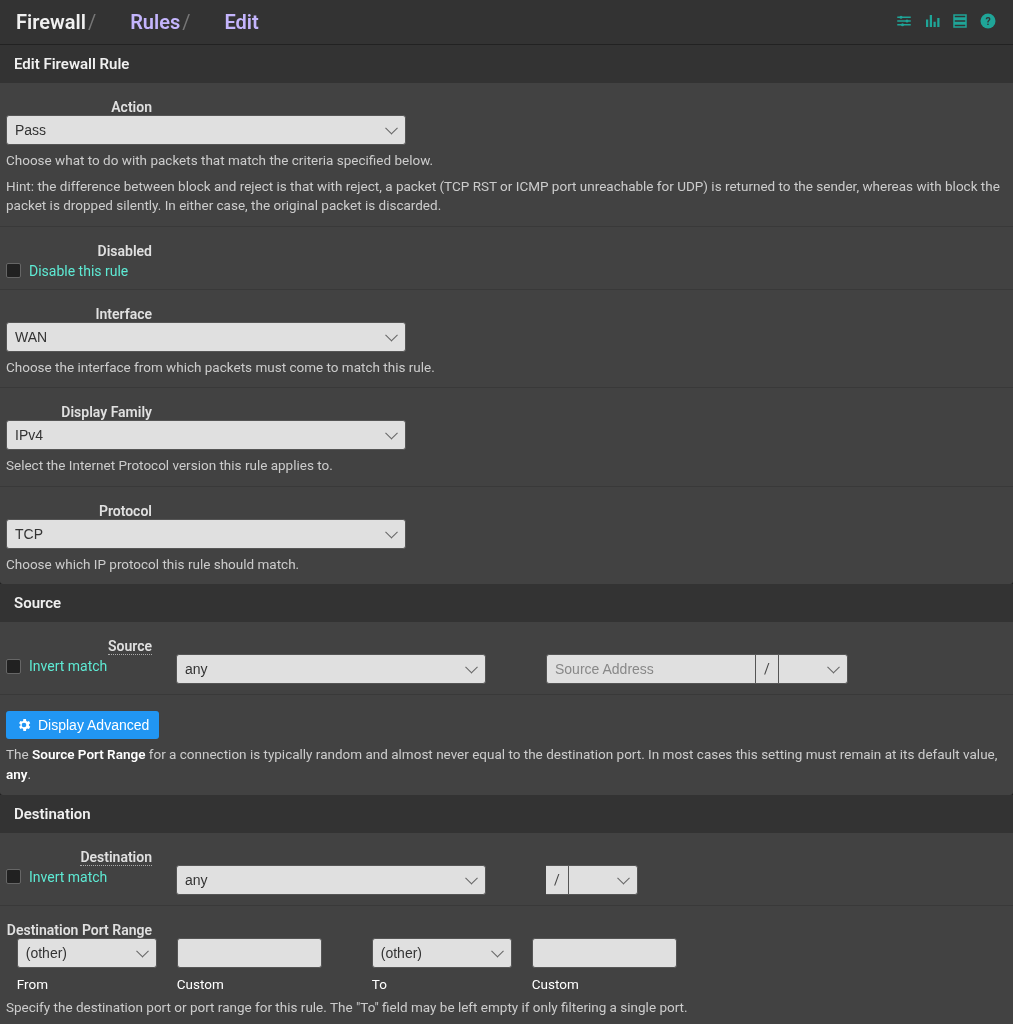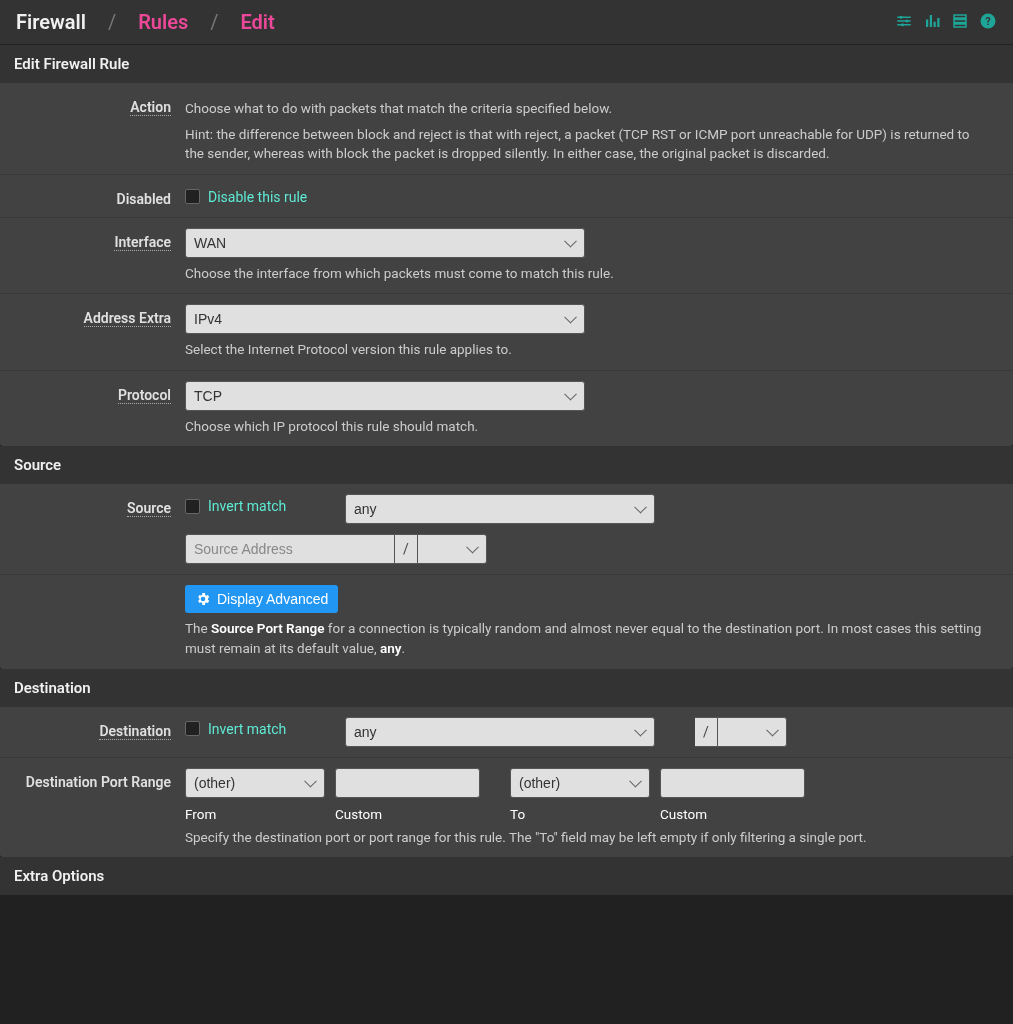--- a/index.html
+++ b/index.html
@@ -17,46 +17,47 @@
     display: flex;
     justify-content: space-between;
     align-items: center;
     border-bottom: 1px solid #222;
   }
   .breadcrumb {
     font-size: 20px;
     font-weight: 600;
     display: flex;
     align-items: center;
-    gap: 22px;
+    gap: 2px;
   }
   .breadcrumb .sep { color: #777; font-weight: normal;}
   .breadcrumb .root { color: #f0f0f0; }
-  .breadcrumb a { color: #ec4899; text-decoration: none; }
+  .breadcrumb a { color: #c4b5fd; text-decoration: none; margin-left: 32px; }
   .bc-icons { display: flex; gap: 10px; align-items:center;}
   .bc-icons svg { width:18px; height:18px; fill:#1fa598; }
 
   .panel {
     background: #424242;
     border-radius: 3px;
   }
   .panel-heading {
     background: #333;
     color: #f0f0f0;
     font-weight: 600;
     font-size: 15px;
     padding: 10px 14px;
   }
   .panel-body { padding: 0; }
 
   .form-row {
     display: flex;
     align-items: flex-start;
-    padding: 10px 25px;
+    padding: 10px 6px;
     border-top: 1px solid #393939;
+    flex-direction: column;
   }
   .panel-body .form-row:first-child { border-top: none; }
   .form-label {
     width: 160px;
     text-align: right;
     padding-right: 14px;
     padding-top: 6px;
     font-size: 14px;
     color: #e0e0e0;
   }
@@ -96,21 +97,21 @@
     line-height: 1.45;
   }
   .help b { color: #fff; font-weight:600;}
 
   .checkbox-line { display:flex; align-items:center; gap:8px; padding-top:4px;}
   .checkbox-line input[type=checkbox]{
     width:15px; height:15px; appearance:none; background:#212121; border:1px solid #666; border-radius:2px;
   }
   .checkbox-line label{ color:#5eead4; font-size:14px;}
 
-  .row-inline { display:flex; gap:10px; align-items:flex-start; flex-wrap:wrap;}
+  .row-inline { display:flex; gap:20px; align-items:flex-start; flex-wrap:wrap;justify-content:center;}
   .col { display:flex; flex-direction:column; gap:4px;}
   .sublabel{ color:#ffffff; font-size:13.5px; margin-top:4px;}
 
   .addr-group { display:flex; align-items:center;}
   .addr-group input[type=text]{
     width:210px; border-radius:3px 0 0 3px; background:#e0e0e0;
   }
   .addr-group .slash{
     background:#e0e0e0; color:#444; border-top:1px solid #555; border-bottom:1px solid #555;
     height:30px; display:flex; align-items:center; padding:0 8px; font-size:14px;
@@ -168,20 +169,21 @@
   </div>
 </div>
 
 <div class="panel">
   <div class="panel-heading">Edit Firewall Rule</div>
   <div class="panel-body">
 
     <div class="form-row">
       <div class="form-label"><span class="u">Action</span></div>
       <div class="form-content">
+        <span class="select-wrap"><select class="form-control select-lg"><option>Pass</option></select></span>
         <div class="help">Choose what to do with packets that match the criteria specified below.</div>
         <div class="help">Hint: the difference between block and reject is that with reject, a packet (TCP RST or ICMP port unreachable for UDP) is returned to the sender, whereas with block the packet is dropped silently. In either case, the original packet is discarded.</div>
       </div>
     </div>
 
     <div class="form-row">
       <div class="form-label"><span class="nb">Disabled</span></div>
       <div class="form-content">
         <div class="checkbox-line">
           <input type="checkbox" style="">
@@ -192,21 +194,21 @@
 
     <div class="form-row">
       <div class="form-label"><span class="u">Interface</span></div>
       <div class="form-content">
         <span class="select-wrap"><select class="form-control select-lg"><option>WAN</option></select></span>
         <div class="help">Choose the interface from which packets must come to match this rule.</div>
       </div>
     </div>
 
     <div class="form-row">
-      <div class="form-label"><span class="u">Address Extra</span></div>
+      <div class="form-label"><span class="u">Display Family</span></div>
       <div class="form-content">
         <span class="select-wrap"><select class="form-control select-lg"><option>IPv4</option></select></span>
         <div class="help">Select the Internet Protocol version this rule applies to.</div>
       </div>
     </div>
 
     <div class="form-row">
       <div class="form-label"><span class="u">Protocol</span></div>
       <div class="form-content">
         <span class="select-wrap"><select class="form-control select-lg"><option>TCP</option></select></span>

